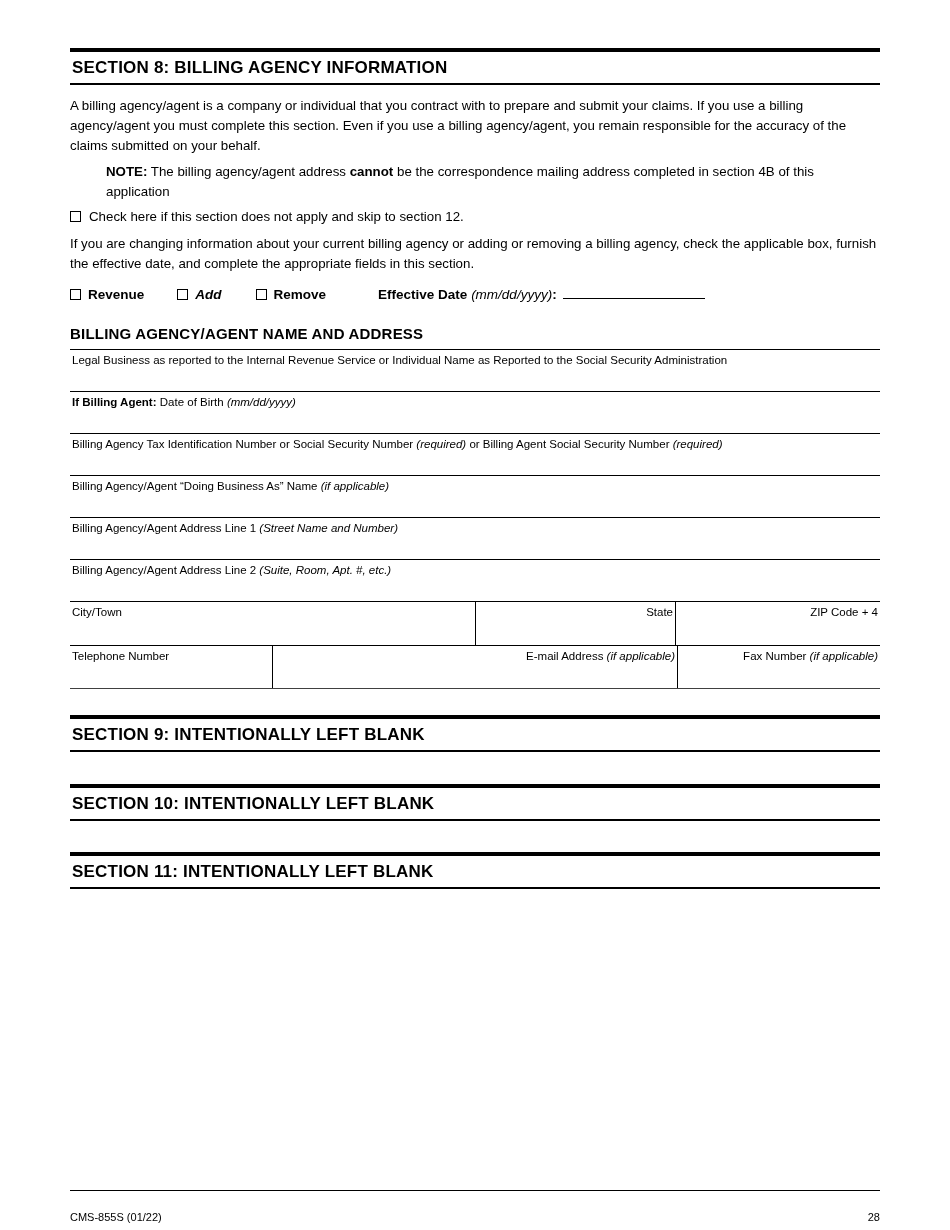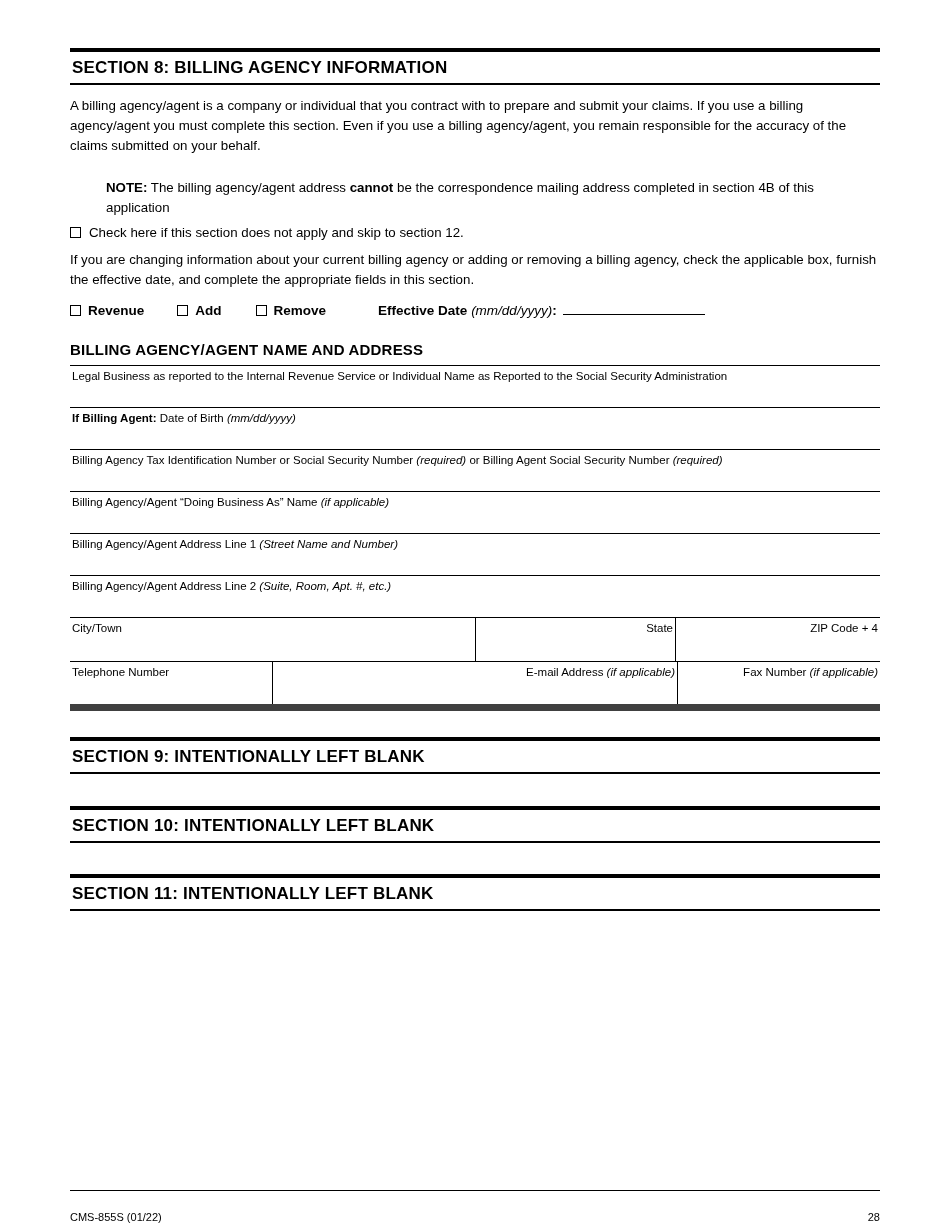--- a/index.html
+++ b/index.html
@@ -11,51 +11,51 @@
   }
   .content { position:absolute; left:70px; top:48px; width:810px; }
 
   
   .bar-thick { height:4px; background:#000; }
   .bar-thin  { height:2px; background:#000; }
   .sec-title { font-size:17px; line-height:20px; font-weight:bold; padding:6px 2px 5px; letter-spacing:.2px; }
 
   
   .para { font-size:13.3px; line-height:20px; margin-top:11px; }
-  .para.note { margin-top:22px;padding-left:36px; }
+  .para.note { margin-top:6px;padding-left:36px; }
   .para.instr { margin-top:9px; }
 
   
   .cb-line { margin-top:6px; font-size:13.3px; line-height:17px; display:flex; align-items:center; }
   .cb {
     display:inline-block; width:11px; height:11px; border:1.5px solid #000;
     background:#fff; margin-right:8px; flex:none;
   }
 
   
   .options-row { margin-top:12px; font-size:13.5px; line-height:17px; display:flex; align-items:center; }
   .opt { display:inline-flex; align-items:center; }
   .opt .cb { margin-right:7px; }
   .opt-change { margin-right:33px; }
-  .opt-add { margin-right:34px; }
+  .opt-add { margin-right:34px;font-style:italic; }
   .opt-remove { margin-right:52px; }
   .eff b { font-weight:bold; }
   .fill-line { display:inline-block; width:142px; border-bottom:1.5px solid #000; height:13px; margin-left:6px; }
 
   
   .sub-heading { margin-top:22px; font-size:15px; line-height:18px; font-weight:bold; letter-spacing:.2px; }
 
   
   .fields { margin-top:6px; }
   .field { border-top:1px solid #000; height:42px; padding:3px 2px 0 2px; font-size:11.5px; line-height:14px; }
   .field b { font-weight:bold; }
   .field i, .t-cell i { font-style:italic; }
 
   
-  .addr-table { border-top:1px solid #000; border-bottom:7px solid #404040; }
+  .addr-table { border-top:1px solid #000; border-bottom:1px solid #404040; }
   .t-row { display:flex; height:43px; }
   .t-row2 { border-top:1px solid #000; }
   .t-cell { padding:3px 2px 0 5px; font-size:11.5px; line-height:14px; }
   .t-cell.first { padding-left:2px; }
   .t-cell.bordered { border-left:1px solid #000;text-align:right; }
   .t-row1 .c1 { width:405px; } .t-row1 .c2 { width:200px; } .t-row1 .c3 { flex:1; }
   .t-row2 .c1 { width:202px; } .t-row2 .c2 { width:203px; } .t-row2 .c3 { flex:1; }
 
   
   .sec9  { margin-top:26px; }

